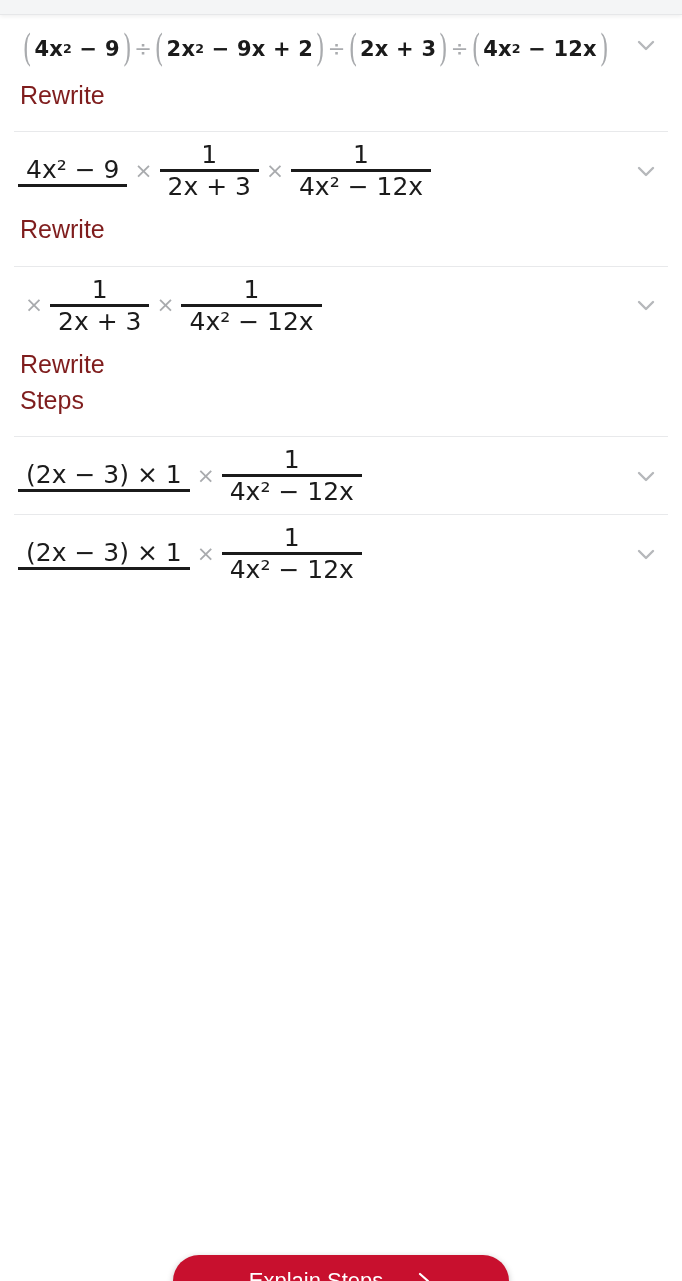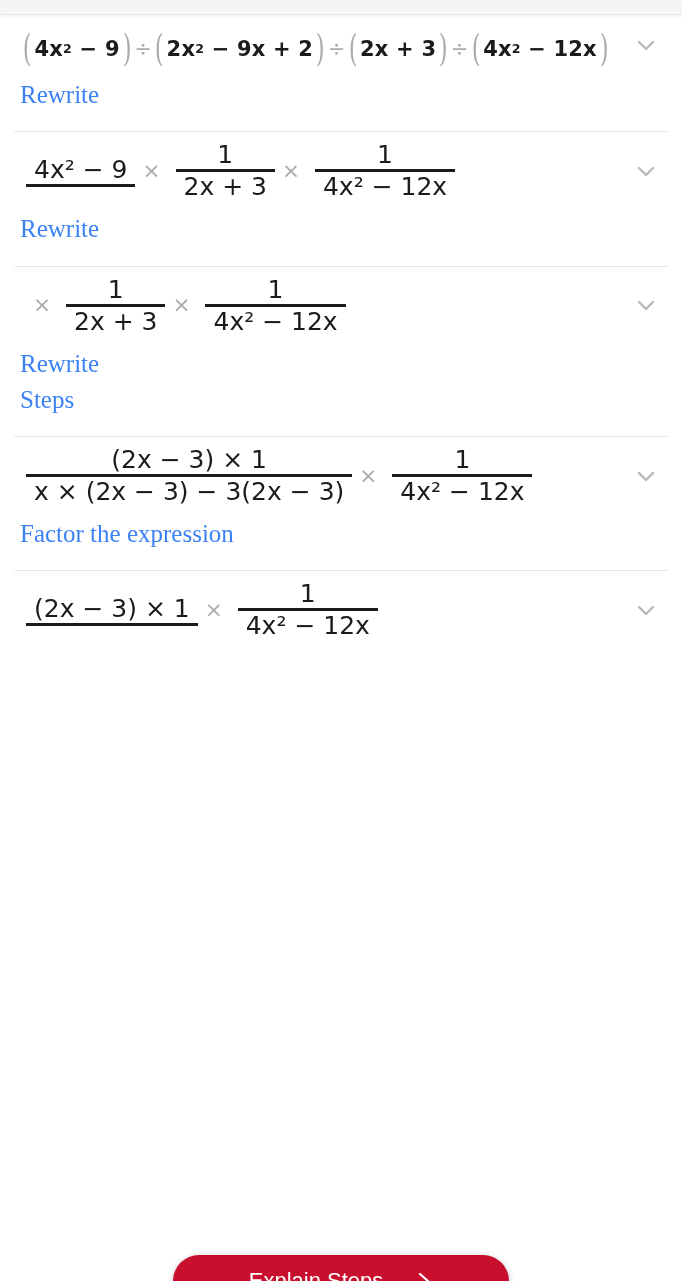--- a/index.html
+++ b/index.html
@@ -108,21 +108,20 @@
     gap: 0;
     padding: 8px 0 8px 4px;
     font-size: 25px;
     font-weight: 400;
   }
   .frac {
     display: inline-flex;
     flex-direction: column;
     align-items: center;
     justify-content: center;
-    margin-left: 8px;
   }
   .frac .num,
   .frac .den {
     padding: 2px 8px;
     white-space: nowrap;
     text-align: center;
   }
   .frac .bar {
     height: 3px;
     background: #1b1b1b;
@@ -134,25 +133,24 @@
     padding: 0 7px;
     font-size: 0.86em;
     align-self: center;
   }
 
   
   .labels {
     padding: 2px 0 18px 6px;
   }
   .label-line {
-    color: #3b82f6;
+    color: #7f1d1d;
     font-size: 25px;
     line-height: 1.45;
     font-weight: 400;
-    font-family: Liberation Serif, serif;
   }
 
   
   .cta-wrap {
     position: absolute;
     left: 0;
     right: 0;
     bottom: 0;
     height: 56px;
     display: flex;
@@ -301,38 +299,34 @@
   </div>
   <div class="divider"></div>
 
   <div class="step">
     <div class="expr-row">
       <div class="expr-wrap">
         <div class="math frac-row">
           <span class="frac">
             <span class="num">(2x − 3) × 1</span>
             <span class="bar"></span>
-            <span class="den">x × (2x − 3) − 3(2x − 3)</span>
           </span>
           <span class="times">×</span>
           <span class="frac">
             <span class="num">1</span>
             <span class="bar"></span>
             <span class="den">4x² − 12x</span>
           </span>
         </div>
       </div>
       <div class="chevron">
         <svg width="26" height="26" viewBox="0 0 26 26" aria-hidden="true">
           <polyline points="6,10 13,17 20,10" fill="none" stroke="#b6b8bb" stroke-width="2.4" stroke-linecap="round" stroke-linejoin="round"></polyline>
         </svg>
       </div>
-    </div>
-    <div class="labels">
-      <div class="label-line">Factor the expression</div>
     </div>
   </div>
   <div class="divider"></div>
 
   <div class="step">
     <div class="expr-row">
       <div class="expr-wrap">
         <div class="math frac-row">
           <span class="frac">
             <span class="num">(2x − 3) × 1</span>

